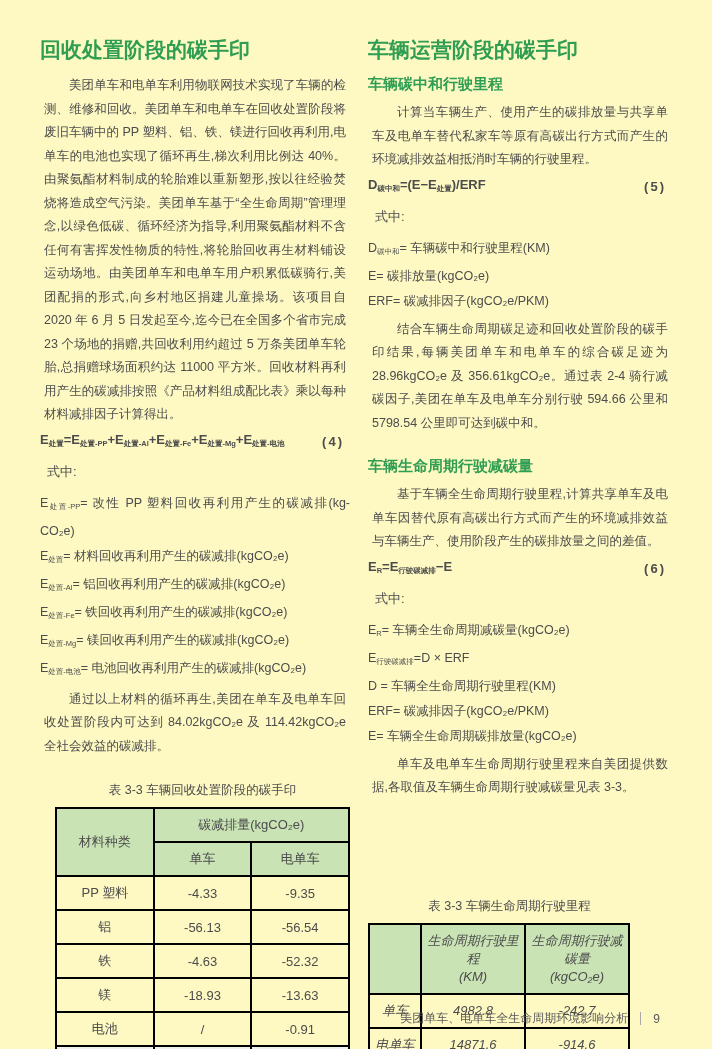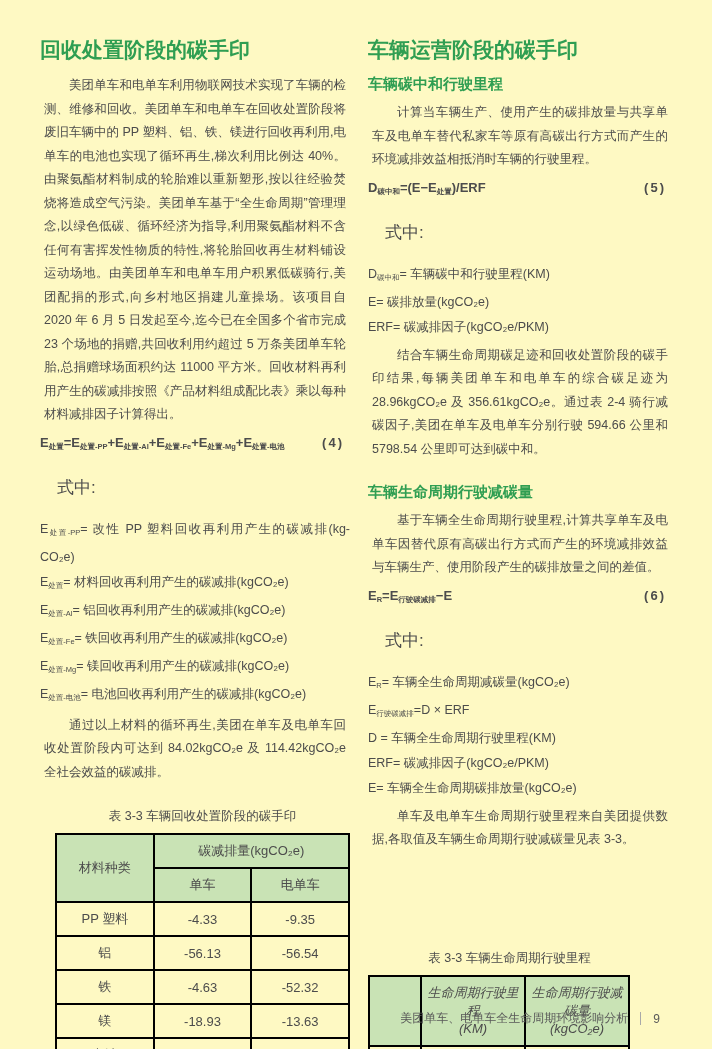--- a/index.html
+++ b/index.html
@@ -11,24 +11,24 @@
     color:#4c4c4c;
     overflow:hidden;
     margin:0 auto;
   }
   .cols{display:flex;padding:36px 40px 0 40px;gap:18px;}
   .col-left{width:310px;flex:none;}
   .col-right{width:304px;flex:none;}
   h1.sec{font-size:21px;line-height:27px;font-weight:bold;color:#2f9e52;margin:0 0 11px 0;}
   h2.sub{font-size:15px;line-height:20px;font-weight:bold;color:#2f9e52;margin:3px 0 7px 0;}
   p.body{font-size:12.5px;line-height:23.5px;text-align:justify;margin:4px;text-indent:2em;}
-  .formula{display:flex;justify-content:space-between;align-items:flex-start;
-           font-weight:bold;font-size:13px;line-height:23px;margin:2px 0 0 0;gap:16px;}
+  .formula{display:flex;justify-content:space-between;align-items:center;
+           font-weight:bold;font-size:13px;line-height:17px;margin:2px 0 0 0;gap:16px;}
   .formula .fno{font-weight:bold;letter-spacing:2px;padding-right:6px;}
-  .whereline{font-size:17px;line-height:25px;margin:17px;}
+  .whereline{font-size:13px;line-height:25px;margin:7px;}
   .defline{font-size:12.5px;line-height:25px;text-align:justify;margin:0;}
   sub{font-size:7.5px;vertical-align:-2px;letter-spacing:0;}
   .tbl-caption{font-size:12.5px;text-align:center;margin:0 0 8px 0;color:#4c4c4c;}
   table.data{border-collapse:collapse;font-size:13px;color:#4c4c4c;text-align:center;}
   table.data th,table.data td{border:2px solid #000000;padding:7px 4px;font-weight:normal;}
   table.data th{background:#c9e3b5;}
   table.data .total td{background:#efefef;}
   .t32{width:295px;margin-left:15px;}
   .t32-cap{width:295px;margin-left:15px;margin-top:24px;}
   .t32 td,.t32 th{width:33.3%;}

